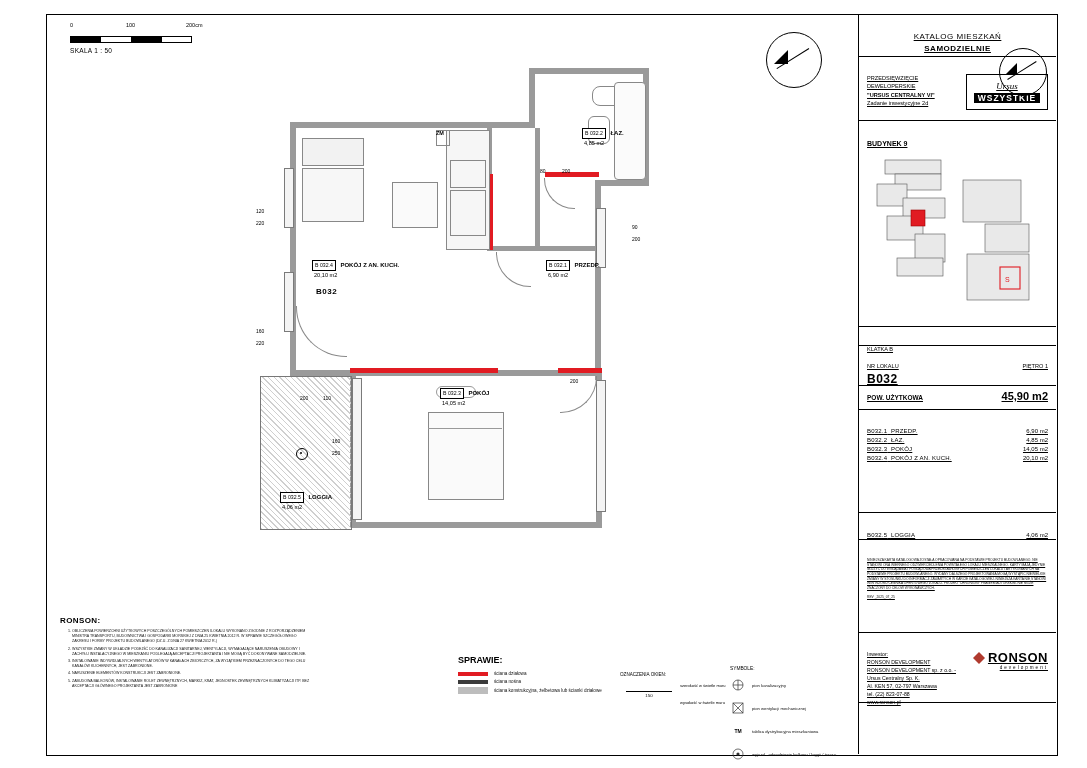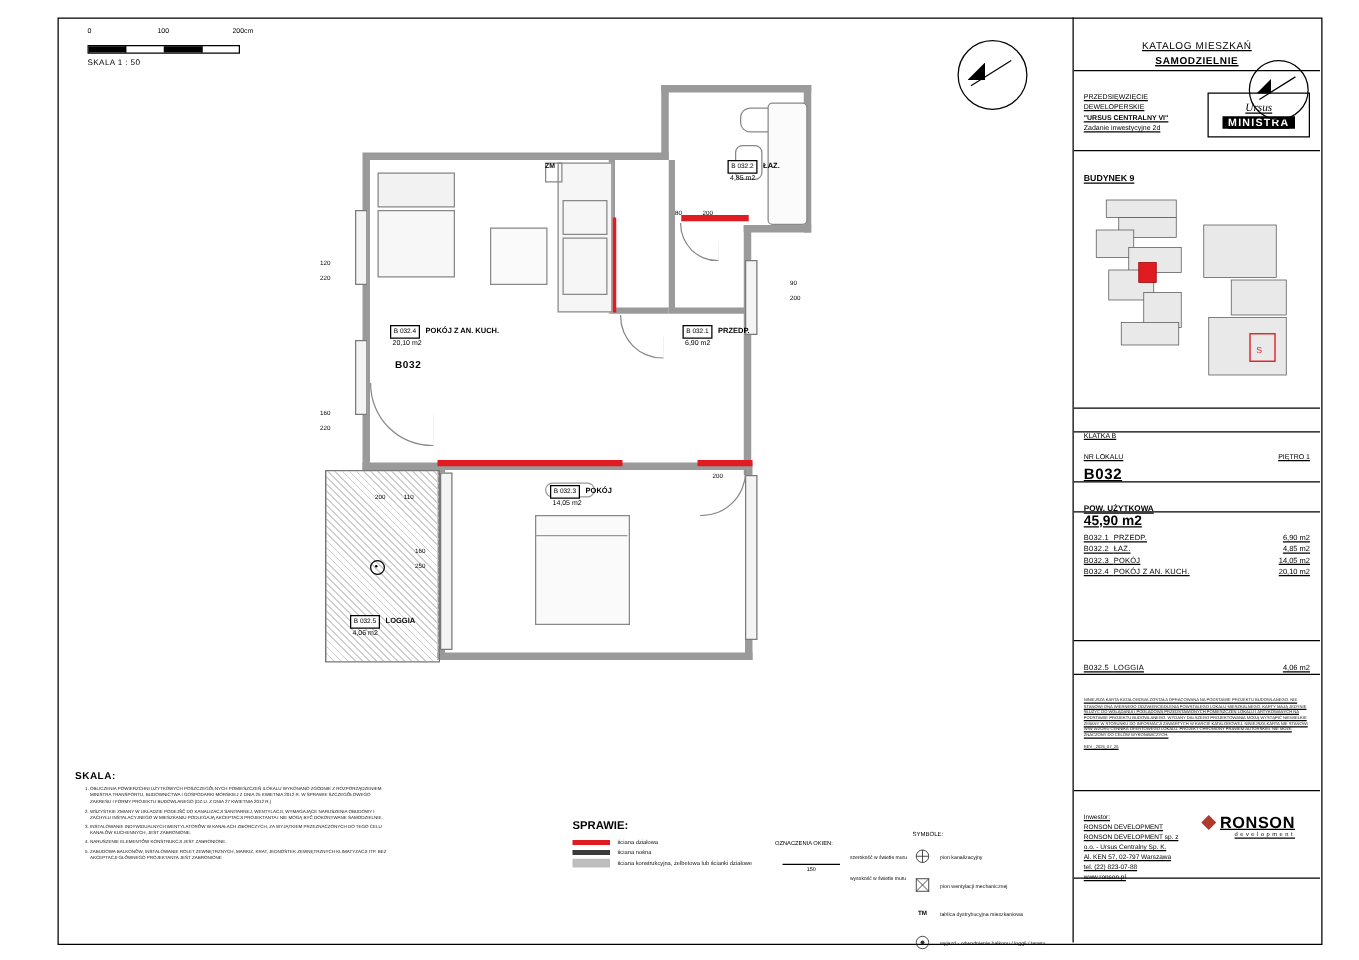--- a/index.html
+++ b/index.html
@@ -210,21 +210,21 @@
 
   </div>
 
   <div style="position:absolute;left:766px;top:32px;width:56px;height:56px;">
     <div class="circ" style="position:absolute;left:0;top:0;width:54px;height:54px;"></div>
     <div style="position:absolute;left:8px;top:26px;width:38px;height:1.4px;background:#000;transform:rotate(-32deg);"></div>
     <div style="position:absolute;left:8px;top:18px;width:14px;height:14px;background:#000;clip-path:polygon(0 100%,100% 0,100% 100%);"></div>
   </div>
 
   <div class="uwagi">
-    <h4>SKALA:</h4>
+    <h4>RONSON:</h4>
     <ol>
       <li>OBLICZENIA POWIERZCHNI UŻYTKOWYCH POSZCZEGÓLNYCH POMIESZCZEŃ ILOKALU WYKONANO ZGODNIE Z ROZPORZĄDZENIEM MINISTRA TRANSPORTU, BUDOWNICTWA I GOSPODARKI MORSKIEJ Z DNIA 25 KWIETNIA 2012 R. W SPRAWIE SZCZEGÓŁOWEGO ZAKRESU I FORMY PROJEKTU BUDOWLANEGO (DZ.U. Z DNIA 27 KWIETNIA 2012 R.)</li>
       <li>WSZYSTKIE ZMIANY W UKŁADZIE PODEJŚĆ DO KANALIZACJI SANITARNEJ, WENTYLACJI, WYMAGAJĄCE NARUSZENIA OBUDOWY I ZACHYŁU INSTALACYJNEGO W MIESZKANIU PODLEGAJĄ AKCEPTACJI PROJEKTANTA I NIE MOGĄ BYĆ DOKONYWANE SAMODZIELNIE.</li>
       <li>INSTALOWANIE INDYWIDUALNYCH WENTYLATORÓW W KANAŁACH ZBIORCZYCH, ZA WYJĄTKIEM PRZEZNACZONYCH DO TEGO CELU KANAŁÓW KUCHENNYCH, JEST ZABRONIONE.</li>
       <li>NARUSZENIE ELEMENTÓW KONSTRUKCJI JEST ZABRONIONE.</li>
       <li>ZABUDOWA BALKONÓW, INSTALOWANIE ROLET ZEWNĘTRZNYCH, MARKIZ, KRAT, JEDNOSTEK ZEWNĘTRZNYCH KLIMATYZACJI ITP. BEZ AKCEPTACJI GŁÓWNEGO PROJEKTANTA JEST ZABRONIONE</li>
     </ol>
   </div>
 
   <div class="legenda">
@@ -308,21 +308,21 @@
 
     <div class="sect" style="top:60px;display:flex;padding:0 8px;box-sizing:border-box;">
       <div style="flex:1;">
         <div class="rsmall">PRZEDSIĘWZIĘCIE</div>
         <div class="rsmall">DEWELOPERSKIE</div>
         <div class="rsmall rbold">"URSUS CENTRALNY VI"</div>
         <div class="rsmall">Zadanie inwestycyjne 2d</div>
       </div>
       <div class="logo-mc">
         <div class="m">Ursus</div>
-        <div class="c">MINISTRA</div>
+        <div class="c">WSZYSTKIE</div>
       </div>
     </div>
 
     <div class="sect" style="top:125px;padding:0 8px;box-sizing:border-box;">
       <div class="rsmall rbold" style="font-size:7px;">BUDYNEK 9</div>
     </div>
 
     <div class="sect" style="top:140px;height:180px;padding:0 8px;box-sizing:border-box;">
       <svg width="180" height="180">
         <g stroke="#555" stroke-width="0.6" fill="#e9e9e9">
@@ -354,21 +354,21 @@
     </div>
 
     <div class="sect" style="top:348px;padding:0 8px;box-sizing:border-box;display:flex;justify-content:space-between;">
       <div class="rsmall">NR LOKALU</div>
       <div class="rsmall">PIĘTRO 1</div>
     </div>
     <div class="sect" style="top:358px;padding:0 8px;box-sizing:border-box;">
       <div style="font-size:12px;font-weight:bold;letter-spacing:.5px;">B032</div>
     </div>
 
-    <div class="sect" style="top:390px;padding:0 8px;box-sizing:border-box;display:flex;justify-content:flex-start;align-items:baseline;flex-direction:column;">
+    <div class="sect" style="top:376px;padding:0 8px;box-sizing:border-box;display:flex;justify-content:space-between;align-items:baseline;">
       <div style="font-size:6.5px;font-weight:bold;">POW. UŻYTKOWA</div>
       <div style="font-size:11px;font-weight:bold;">45,90 m2</div>
     </div>
 
     <div class="sect" style="top:412px;">
       <div class="tablerow">
         <span><span>B032.1</span>&nbsp;&nbsp;<span>PRZEDP.</span></span>
         <span>6,90 m2</span>
       </div>
       <div class="tablerow">
@@ -399,21 +399,21 @@
 
     <div class="sect" style="top:636px;display:flex;align-items:flex-start;">
       <div style="flex:1;">
         <div class="inwestor">Inwestor:</div>
         <div class="inwestor">RONSON DEVELOPMENT</div>
         <div class="inwestor">RONSON DEVELOPMENT sp. z o.o. - Ursus Centralny Sp. K.</div>
         <div class="inwestor">Al. KEN 57, 02-797 Warszawa</div>
         <div class="inwestor">tel. (22) 823-07-88</div>
         <div class="inwestor">www.ronson.pl</div>
       </div>
-      <div style="width:80px;padding-right:20px;display:flex;flex-direction:column;align-items:flex-end;justify-content:space-between;">
+      <div style="width:80px;padding-right:8px;display:flex;flex-direction:column;align-items:flex-end;justify-content:space-between;">
         <div style="display:flex;align-items:center;">
           <svg width="12" height="12" style="margin-right:3px;">
               <polygon points="6,0 12,6 6,12 0,6" fill="#b03a2e"></polygon>
             </svg>
           <div class="ronson">RONSON</div>
         </div>
         <small style="font-size:4.6px;letter-spacing:2px;">development</small>
       </div>
     </div>
 

